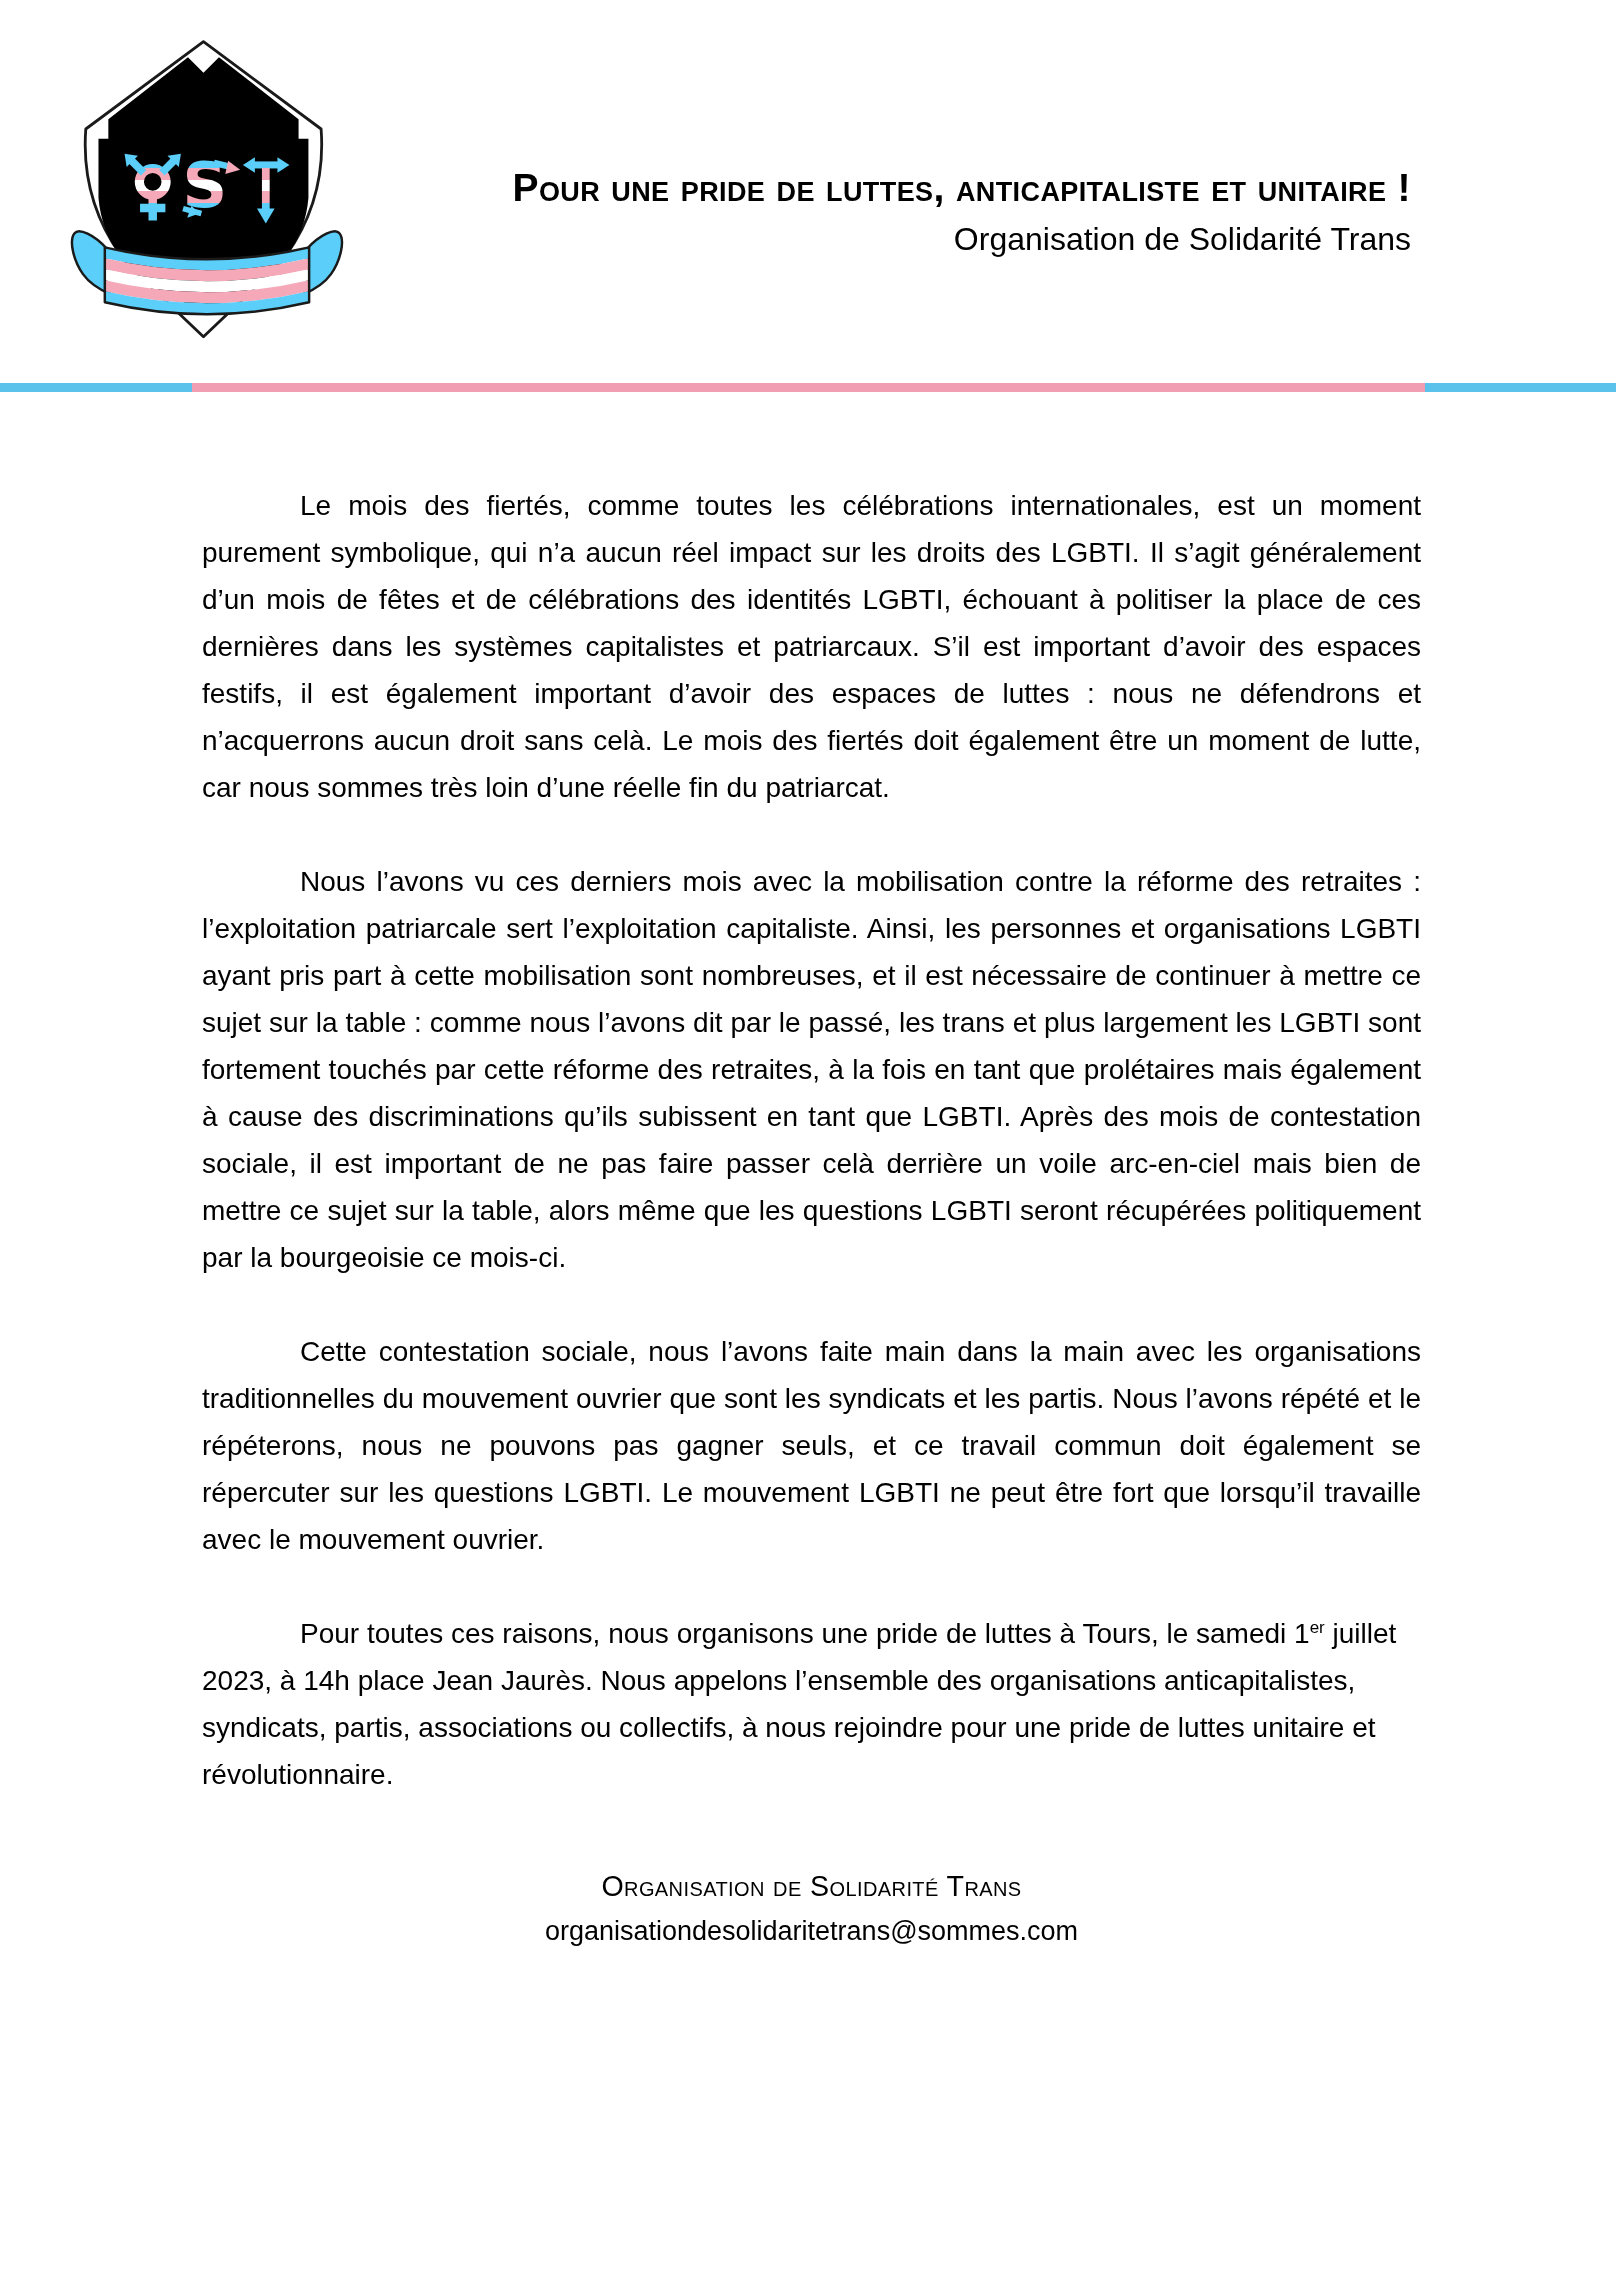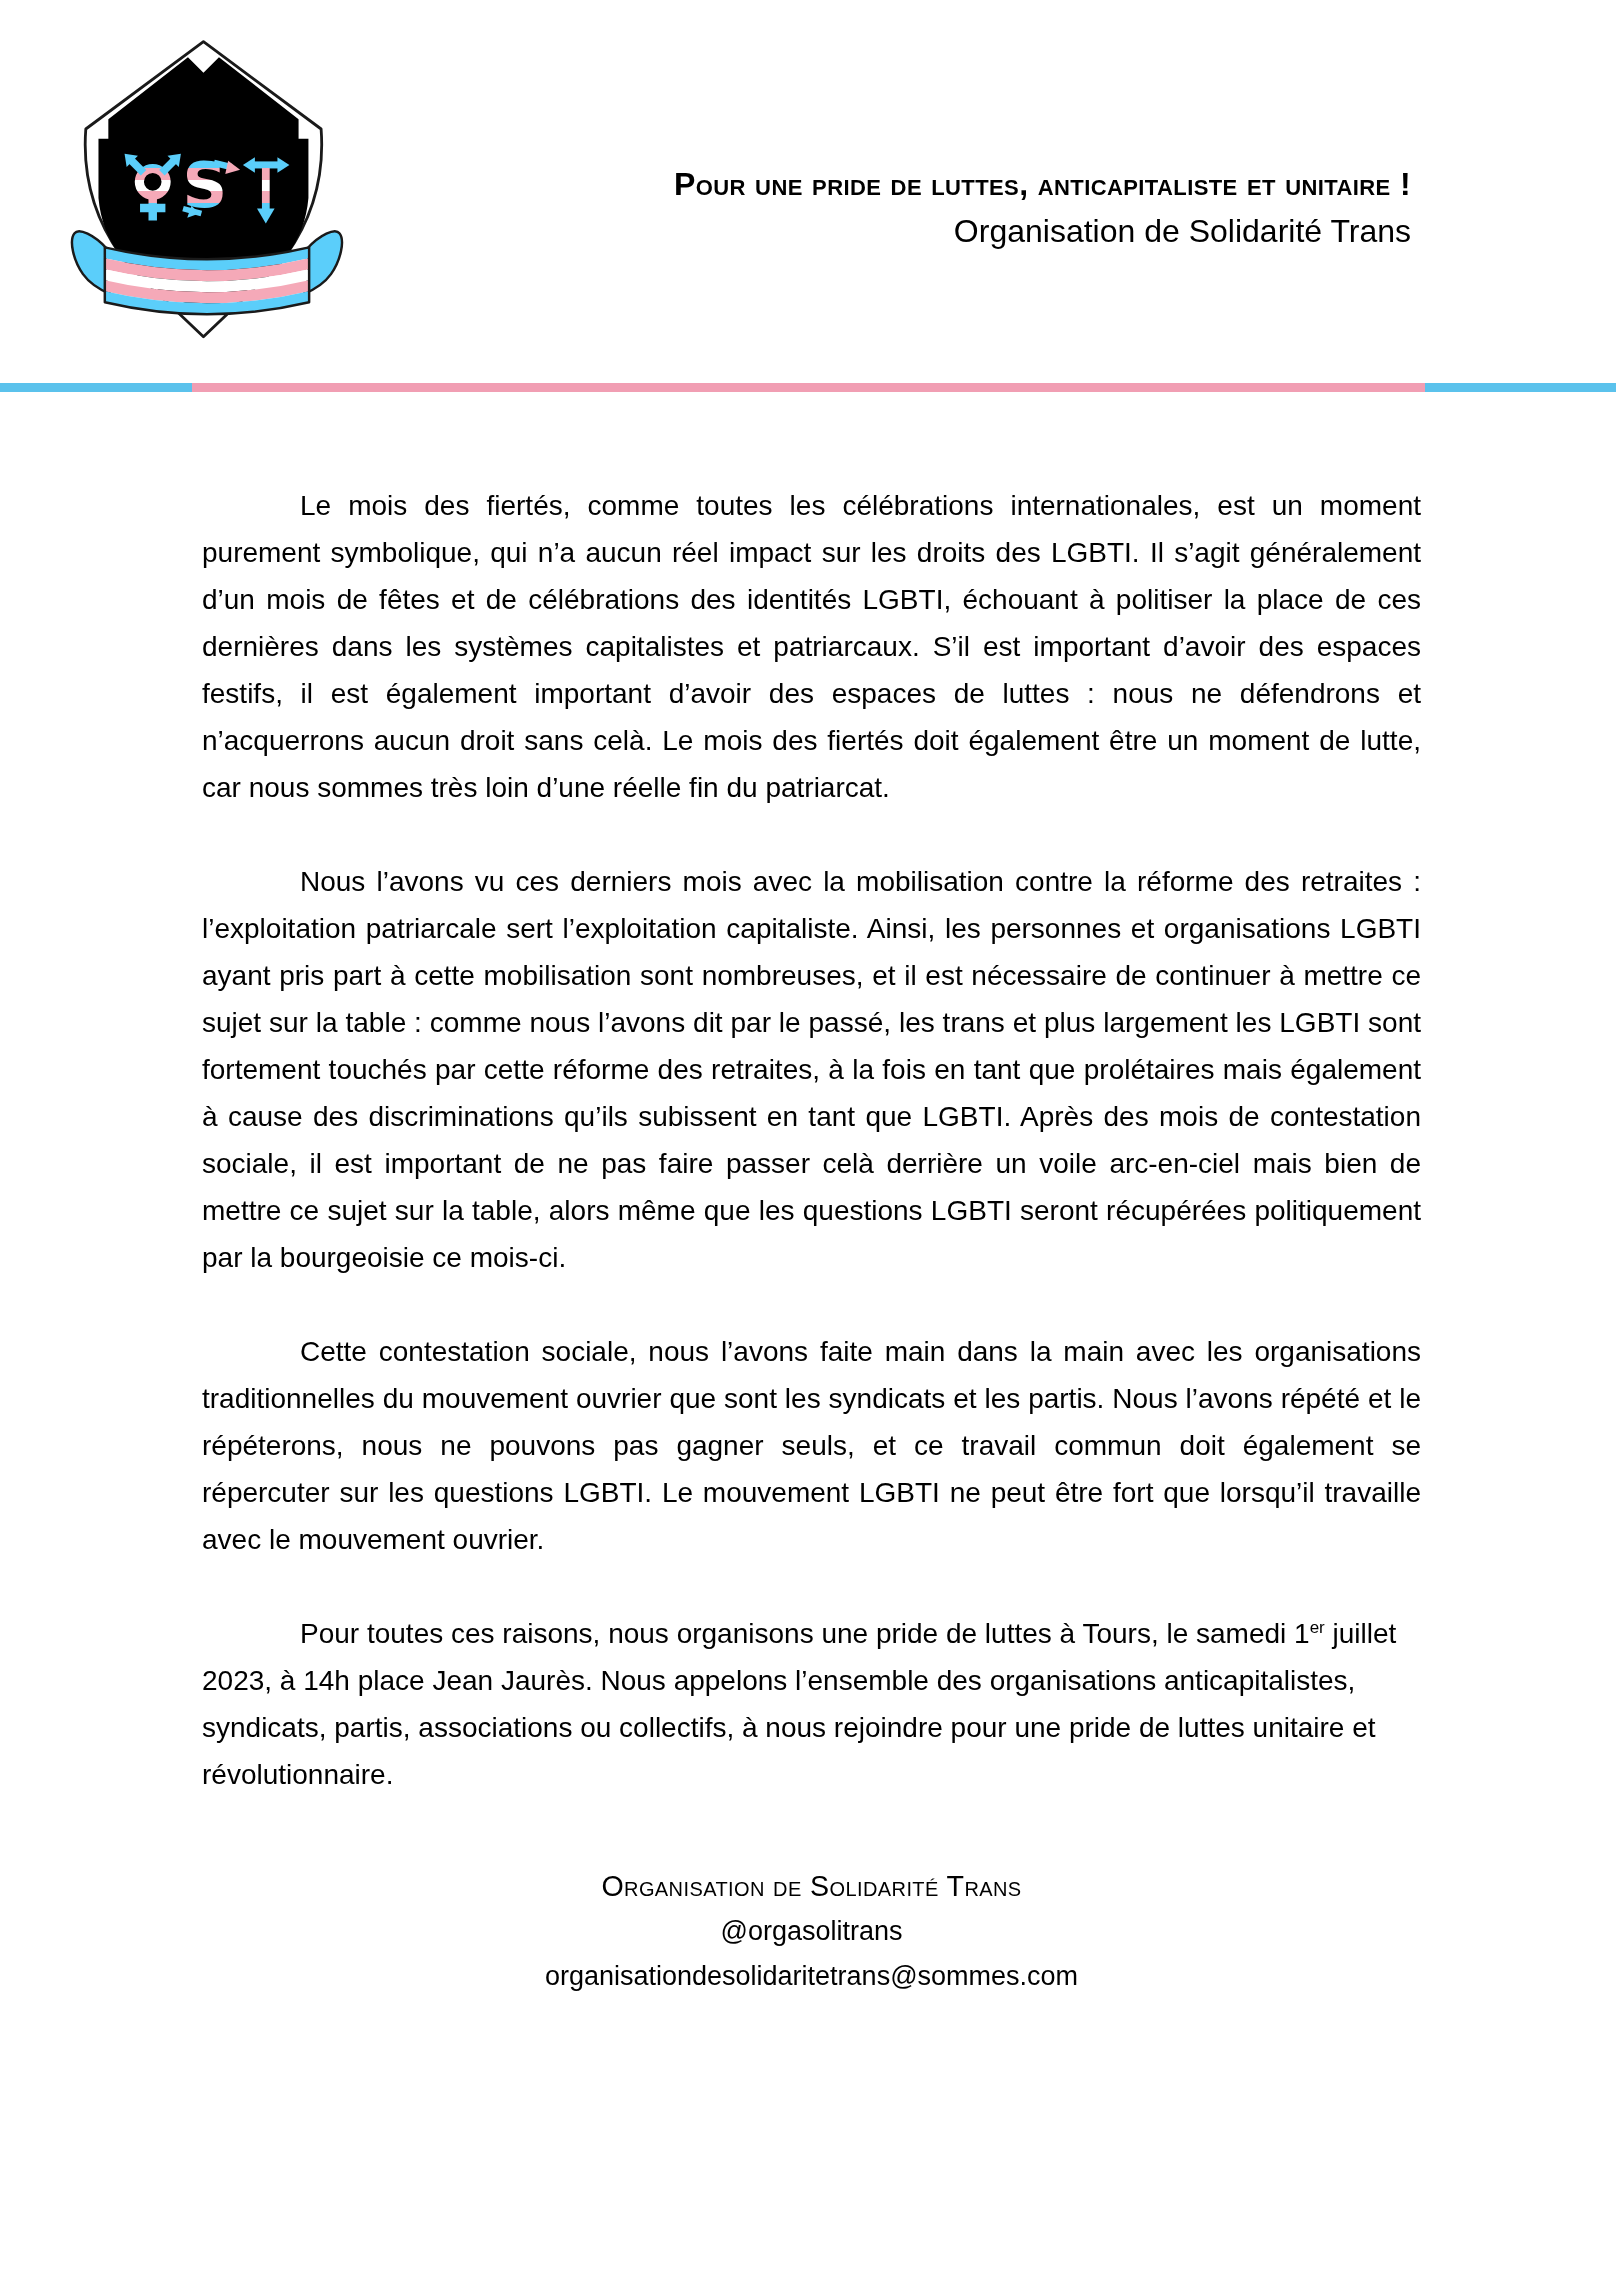--- a/index.html
+++ b/index.html
@@ -28,21 +28,21 @@
     left:66px; top:36px;
     width:289px; height:310px;
   }
   .masthead{
     position:absolute;
     top:166px; right:206px;
     text-align:right;
     white-space:nowrap;
   }
   .masthead .doc-title{
-    font-size:32px;
+    font-size:39px;
     font-weight:700;
     font-variant:small-caps;
     letter-spacing:0.4px;
     line-height:1.15;
   }
   .masthead .doc-org{
     font-size:32px;
     font-weight:400;
     margin-top:11.4px;
     line-height:1.1;
@@ -180,19 +180,18 @@
 
   <div class="content">
     <p class="body-paragraph">Le mois des fiertés, comme toutes les célébrations internationales, est un moment purement symbolique, qui n’a aucun réel impact sur les droits des LGBTI. Il s’agit généralement d’un mois de fêtes et de célébrations des identités LGBTI, échouant à politiser la place de ces dernières dans les systèmes capitalistes et patriarcaux. S’il est important d’avoir des espaces festifs, il est également important d’avoir des espaces de luttes&nbsp;: nous ne défendrons et n’acquerrons aucun droit sans celà. Le mois des fiertés doit également être un moment de lutte, car nous sommes très loin d’une réelle fin du patriarcat.</p>
     <p class="body-paragraph">Nous l’avons vu ces derniers mois avec la mobilisation contre la réforme des retraites&nbsp;: l’exploitation patriarcale sert l’exploitation capitaliste. Ainsi, les personnes et organisations LGBTI ayant pris part à cette mobilisation sont nombreuses, et il est nécessaire de continuer à mettre ce sujet sur la table&nbsp;: comme nous l’avons dit par le passé, les trans et plus largement les LGBTI sont fortement touchés par cette réforme des retraites, à la fois en tant que prolétaires mais également à cause des discriminations qu’ils subissent en tant que LGBTI. Après des mois de contestation sociale, il est important de ne pas faire passer celà derrière un voile arc-en-ciel mais bien de mettre ce sujet sur la table, alors même que les questions LGBTI seront récupérées politiquement par la bourgeoisie ce mois-ci.</p>
     <p class="body-paragraph">Cette contestation sociale, nous l’avons faite main dans la main avec les organisations traditionnelles du mouvement ouvrier que sont les syndicats et les partis. Nous l’avons répété et le répéterons, nous ne pouvons pas gagner seuls, et ce travail commun doit également se répercuter sur les questions LGBTI. Le mouvement LGBTI ne peut être fort que lorsqu’il travaille avec le mouvement ouvrier.</p>
 
     <p class="cta-paragraph"><span>Pour toutes ces raisons, nous organisons une pride de luttes à Tours, le samedi 1</span><sup>er</sup><span> juillet 2023, à 14h place Jean Jaurès. Nous appelons l’ensemble des organisations anticapitalistes, syndicats, partis, associations ou collectifs, à nous rejoindre pour une pride de luttes unitaire et révolutionnaire.</span></p>
 
     <div class="footer">
       <div class="footer-org">Organisation de Solidarité Trans</div>
-      <div>@orgasolitrans</div>
       <div>organisationdesolidaritetrans@sommes.com</div>
     </div>
   </div>
 
 </div>
 
 
 </body></html>

